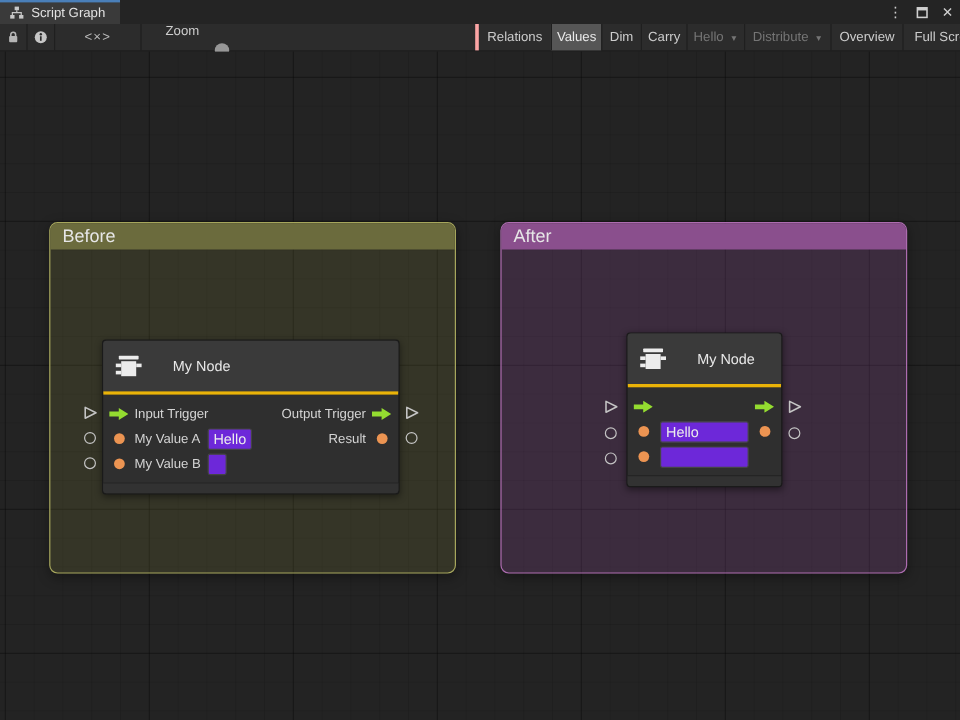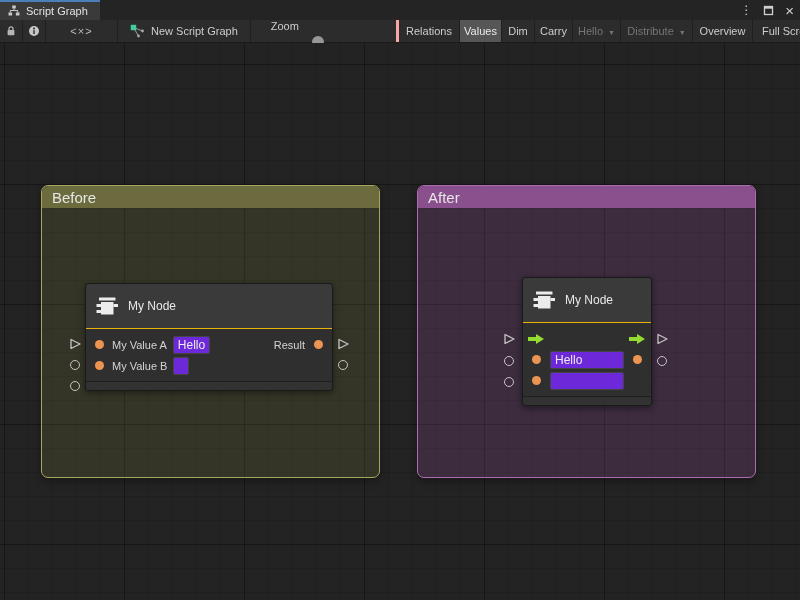--- a/index.html
+++ b/index.html
@@ -54,21 +54,21 @@
   }
   
   .group { position:absolute; border-radius:7px; border:1px solid; box-shadow:0 3px 10px rgba(0,0,0,0.35); }
   .group-header { height:22px; display:flex; align-items:center; padding:0 10px; font-size:15px; color:#e6e6e6; border-radius:6px 6px 0 0; }
   .group.before { border-color:#a6a65c; background:rgba(150,150,60,0.16); }
   .group.before .group-header { background:#6b6b3d; }
   .group.after { border-color:#ad6cb0; background:rgba(180,90,190,0.18); }
   .group.after .group-header { background:#8a4f8d; }
   
   .node { position:absolute; background:#2f2f2f; border:1px solid #1a1a1a; border-radius:3px; box-shadow:0 2px 6px rgba(0,0,0,0.45); }
-  .node-header { height:45px; display:flex; align-items:center; gap:9px; padding:0 10px 0 9px; background:#3a3a3a; border-bottom:1px solid #eab308; border-radius:3px 3px 0 0; }
+  .node-header { height:45px; display:flex; align-items:center; gap:25px; padding:0 10px 0 9px; background:#3a3a3a; border-bottom:3px solid #eab308; border-radius:3px 3px 0 0; }
   .node-title { font-size:12px; color:#e8e8e8; }
   .node-rows { padding:5px 0 3px; }
   .port-row { height:21px; display:flex; align-items:center; padding:0 6px 0 5px; font-size:11px; color:#d4d4d4; }
   .picon { width:16px; display:flex; align-items:center; justify-content:center; flex-shrink:0; }
   .plabel { margin-left:5px; white-space:nowrap; }
   .rlabel { margin-right:5px; white-space:nowrap; }
   .flex-spacer { flex:1; }
   .dot { width:9px; height:9px; border-radius:50%; background:#ec9452; }
   .field {
     margin-left:6px; height:18px; background:#6d28d9; border:1px solid #454545; border-radius:2px;
@@ -115,29 +115,20 @@
     <div class="tb-btn tb-iconbtn">
       <svg width="12" height="12" viewBox="0 0 12 12">
         <circle cx="6" cy="6" r="5" fill="#c6c6c6"></circle>
         <circle cx="6" cy="3.5" r="1" fill="#2b2b2b"></circle>
         <rect x="5.3" y="5.2" width="1.4" height="3.8" fill="#2b2b2b"></rect>
       </svg>
     </div>
     <div class="tb-btn tb-code">
       <span>&lt;×&gt;</span>
     </div>
-    <div class="tb-btn tb-graph">
-      <svg width="14" height="14" viewBox="0 0 14 14">
-        <path d="M3.5 3.5L8.5 12 M3.5 3.5L12.5 7" stroke="#8f8f8f" stroke-width="1.1" fill="none"></path>
-        <circle cx="8.5" cy="12" r="1.4" fill="#a9a9a9"></circle>
-        <circle cx="12.5" cy="7" r="1.4" fill="#a9a9a9"></circle>
-        <rect x="0.8" y="0.8" width="5.4" height="5.4" fill="#3ecfa0"></rect>
-      </svg>
-      <span>New Script Graph</span>
-    </div>
     <div class="zoom-group">
       <span>Zoom</span>
       <div class="zoom-track">
         <div class="zoom-handle"></div>
       </div>
       <span class="zoom-value">1x</span>
     </div>
     <div class="tb-right">
       <div class="tb-btn w-rel">
           <span>Relations</span>
@@ -189,20 +180,35 @@
           <rect x="6" y="8" width="12.5" height="12.5" fill="#ececec"></rect>
           <rect x="1.5" y="10" width="4.5" height="3" fill="#ececec"></rect>
           <rect x="1.5" y="16" width="4.5" height="3" fill="#ececec"></rect>
           <rect x="18.5" y="10" width="4.5" height="3" fill="#ececec"></rect>
         </svg>
         <span class="node-title">My Node</span>
       </div>
       <div class="node-rows">
         <div class="port-row">
           <span class="picon">
+            <svg width="16" height="10" viewBox="0 0 16 10">
+                <path d="M0 3h8V0l8 5-8 5V7H0z" fill="#94dc30"></path>
+              </svg>
+          </span>
+          <span class="plabel">Input Trigger</span>
+          <span class="flex-spacer"></span>
+          <span class="rlabel">Output Trigger</span>
+          <span class="picon">
+            <svg width="16" height="10" viewBox="0 0 16 10">
+                <path d="M0 3h8V0l8 5-8 5V7H0z" fill="#94dc30"></path>
+              </svg>
+          </span>
+        </div>
+        <div class="port-row">
+          <span class="picon">
               <span class="dot"></span>
             </span>
           <span class="plabel">My Value A</span>
           <input class="field w37" value="Hello" style="">
           <span class="flex-spacer"></span>
           <span class="rlabel">Result</span>
           <span class="picon">
               <span class="dot"></span>
             </span>
         </div>

